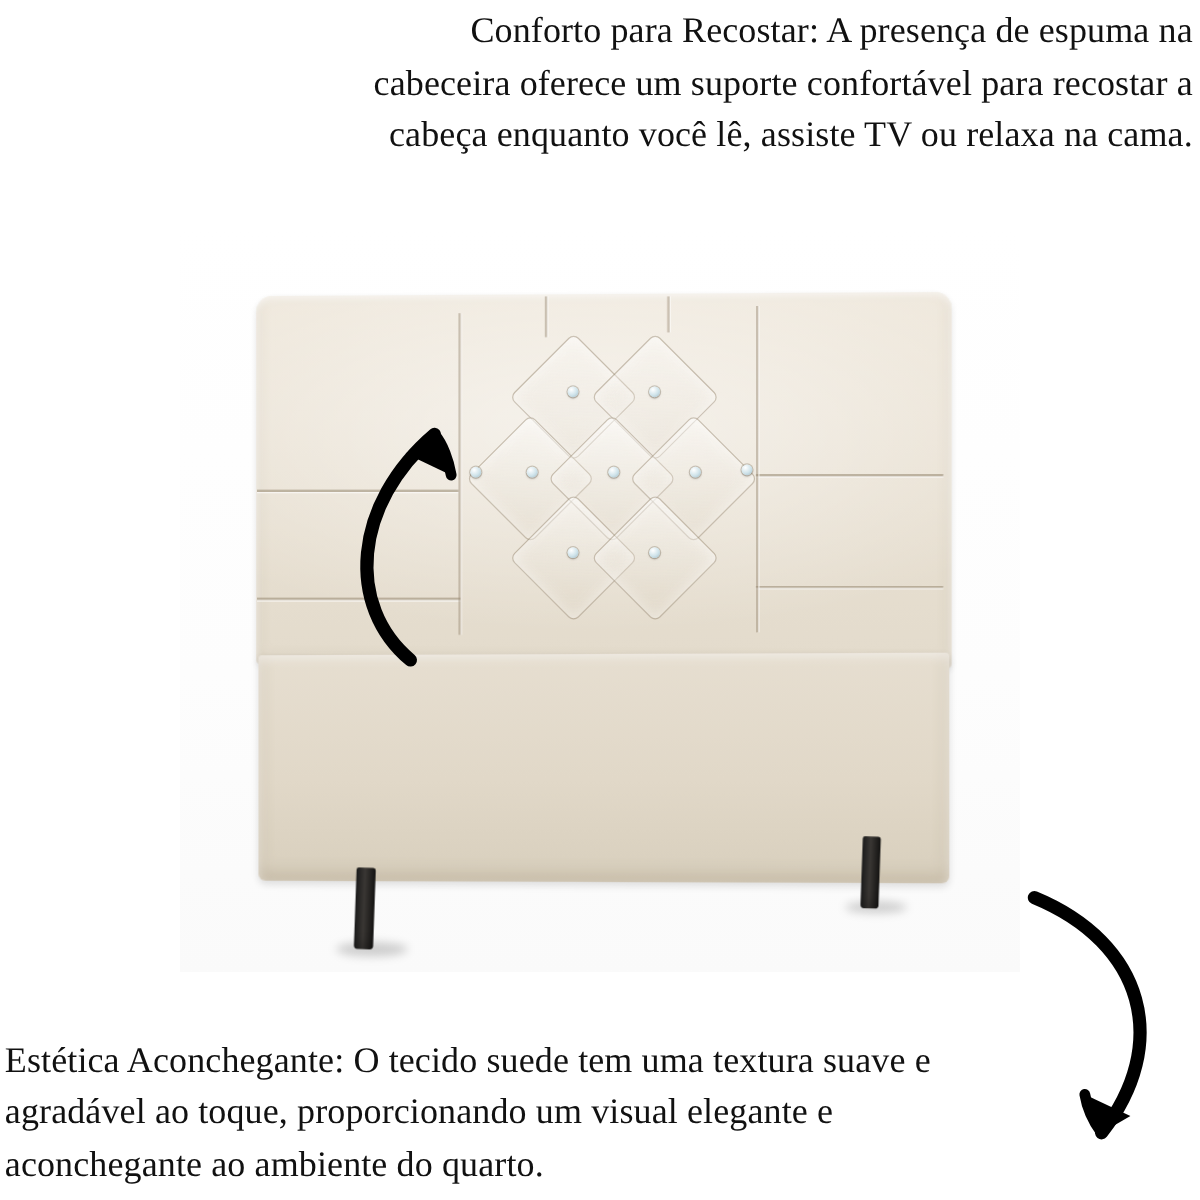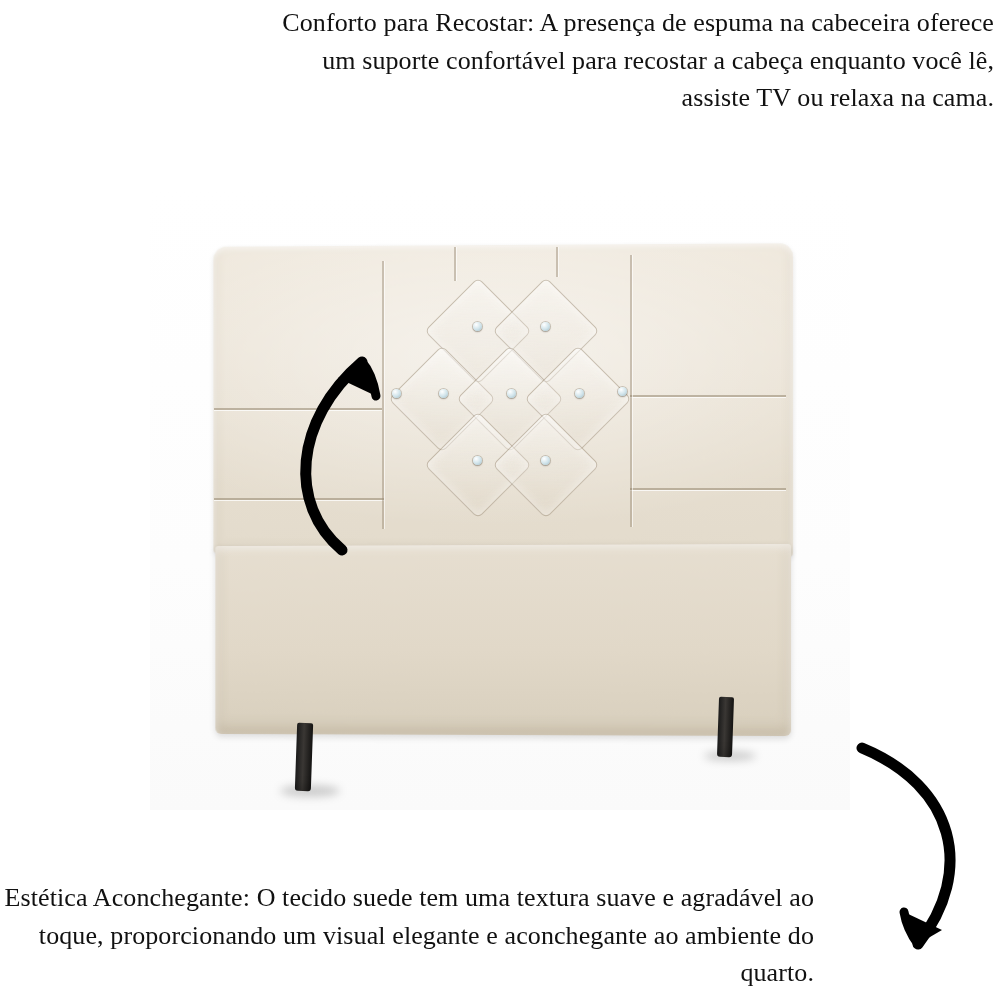--- a/index.html
+++ b/index.html
@@ -13,37 +13,37 @@
     position: relative;
     overflow: hidden;
     font-family: "Liberation Serif", serif;
     color: #141414;
   }
 
   
   .caption {
     position: absolute;
     font-family: "Liberation Serif", serif;
-    font-size: 26px;
+    font-size: 30px;
     line-height: 1.45;
     color: #111111;
     letter-spacing: 0.1px;
   }
   #caption-top {
     top: 0px;
     right: 6px;
     width: 720px;
     text-align: right;
     padding-top: 4px;
   }
   #caption-bottom {
     bottom: 8px;
     left: 4px;
     width: 810px;
-    text-align: right;
+    text-align: left;
   }
 
   
   #product-photo {
     position: absolute;
     left: 150px;
     top: 190px;
     width: 700px;
     height: 620px;
   }

